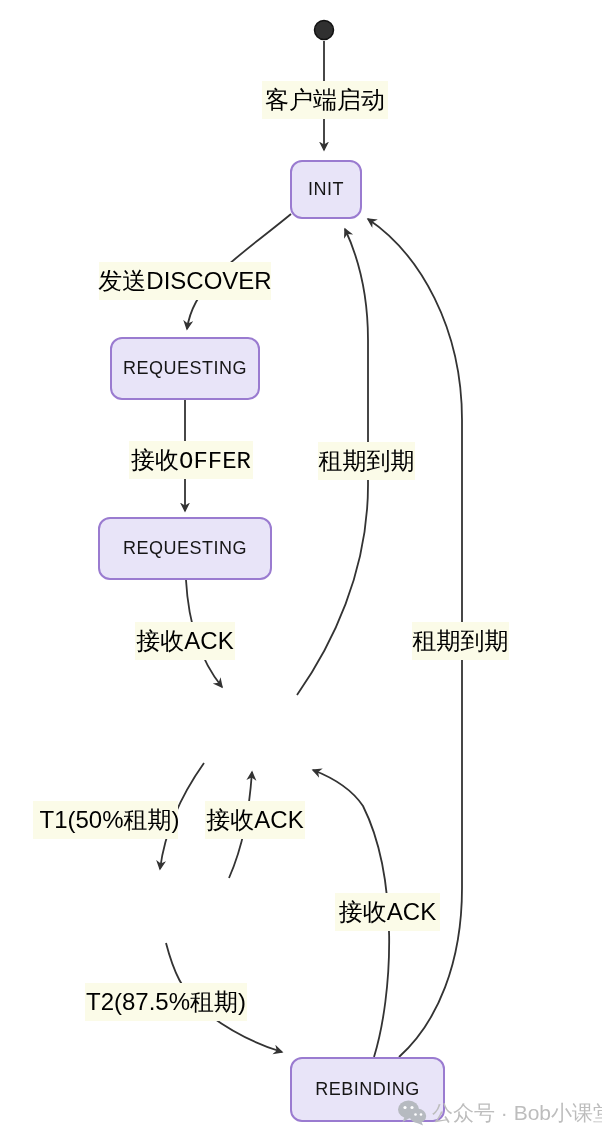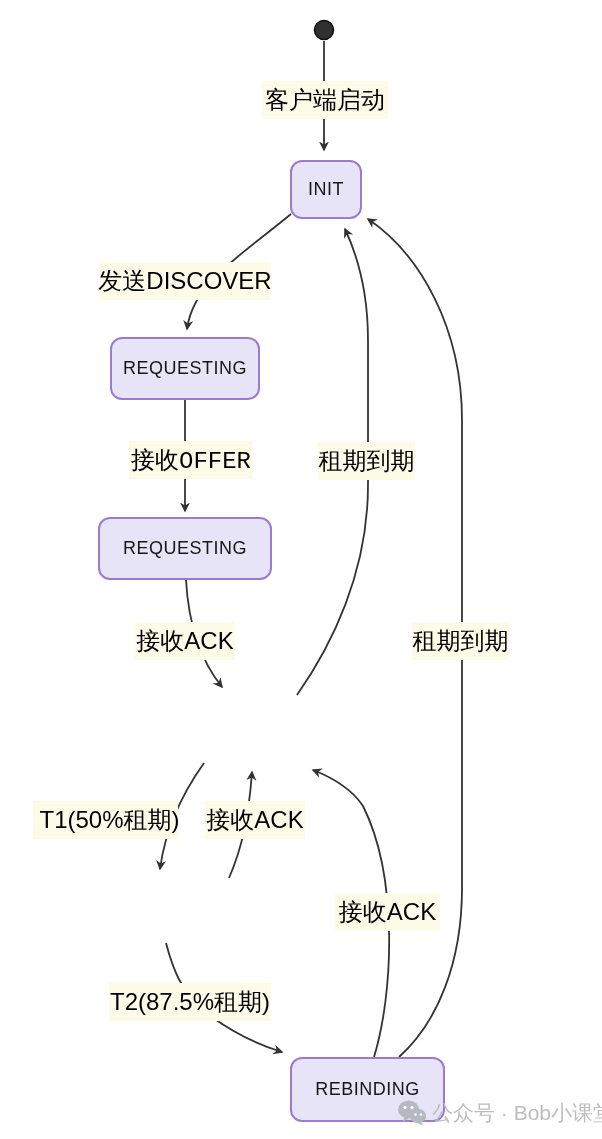--- a/index.html
+++ b/index.html
@@ -52,21 +52,21 @@
   </svg>
 
   <div class="elabel" style="left:262px; top:81px;  width:126px;">客户端启动</div>
   <div class="elabel" style="left:99px;  top:262px; width:172px;">发送DISCOVER</div>
   <div class="elabel" style="left:129px; top:441px; width:124px;font-family:Liberation Mono, monospace;">接收OFFER</div>
   <div class="elabel" style="left:135px; top:622px; width:100px;">接收ACK</div>
   <div class="elabel" style="left:318px; top:442px; width:97px;">租期到期</div>
   <div class="elabel" style="left:412px; top:622px; width:97px;">租期到期</div>
   <div class="elabel" style="left:33px;  top:801px; width:145px;padding-left:8px;">T1(50%租期)</div>
   <div class="elabel" style="left:205px; top:801px; width:100px;">接收ACK</div>
-  <div class="elabel" style="left:85px;  top:983px; width:162px;margin-left:24px;">T2(87.5%租期)</div>
+  <div class="elabel" style="left:85px;  top:983px; width:162px;">T2(87.5%租期)</div>
   <div class="elabel" style="left:335px; top:893px; width:105px;">接收ACK</div>
 
   <div class="state" style="left:290px; top:160px; width:72px;  height:59px;">INIT</div>
   <div class="state" style="left:110px; top:337px; width:150px; height:63px;">REQUESTING</div>
   <div class="state" style="left:98px;  top:517px; width:174px; height:63px;">REQUESTING</div>
   <div class="state" style="left:290px; top:1057px; width:155px; height:65px;text-align:center;">REBINDING</div>
 
   <div class="watermark">
     <svg width="30" height="28" viewBox="0 0 30 28">
       <ellipse cx="11.5" cy="10.5" rx="10.5" ry="9" fill="#b6bac0"></ellipse>

